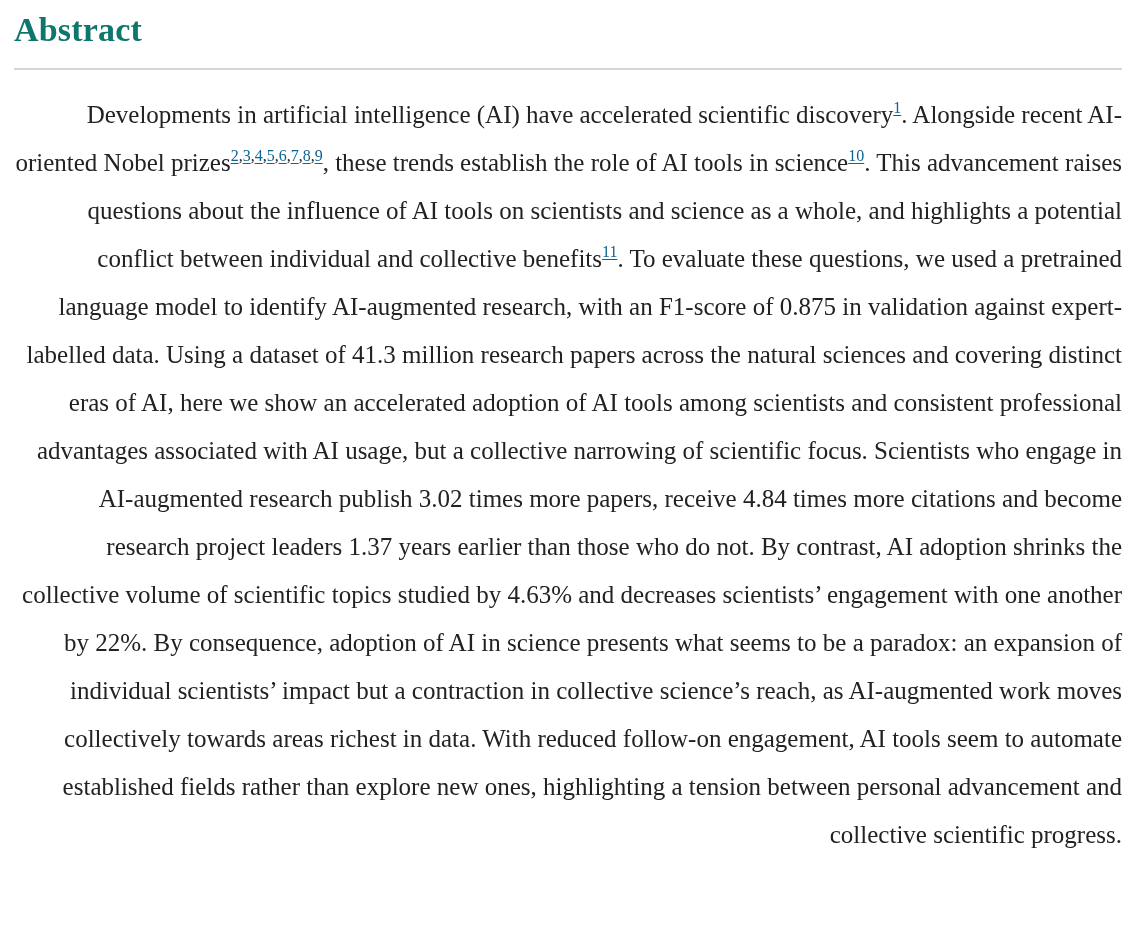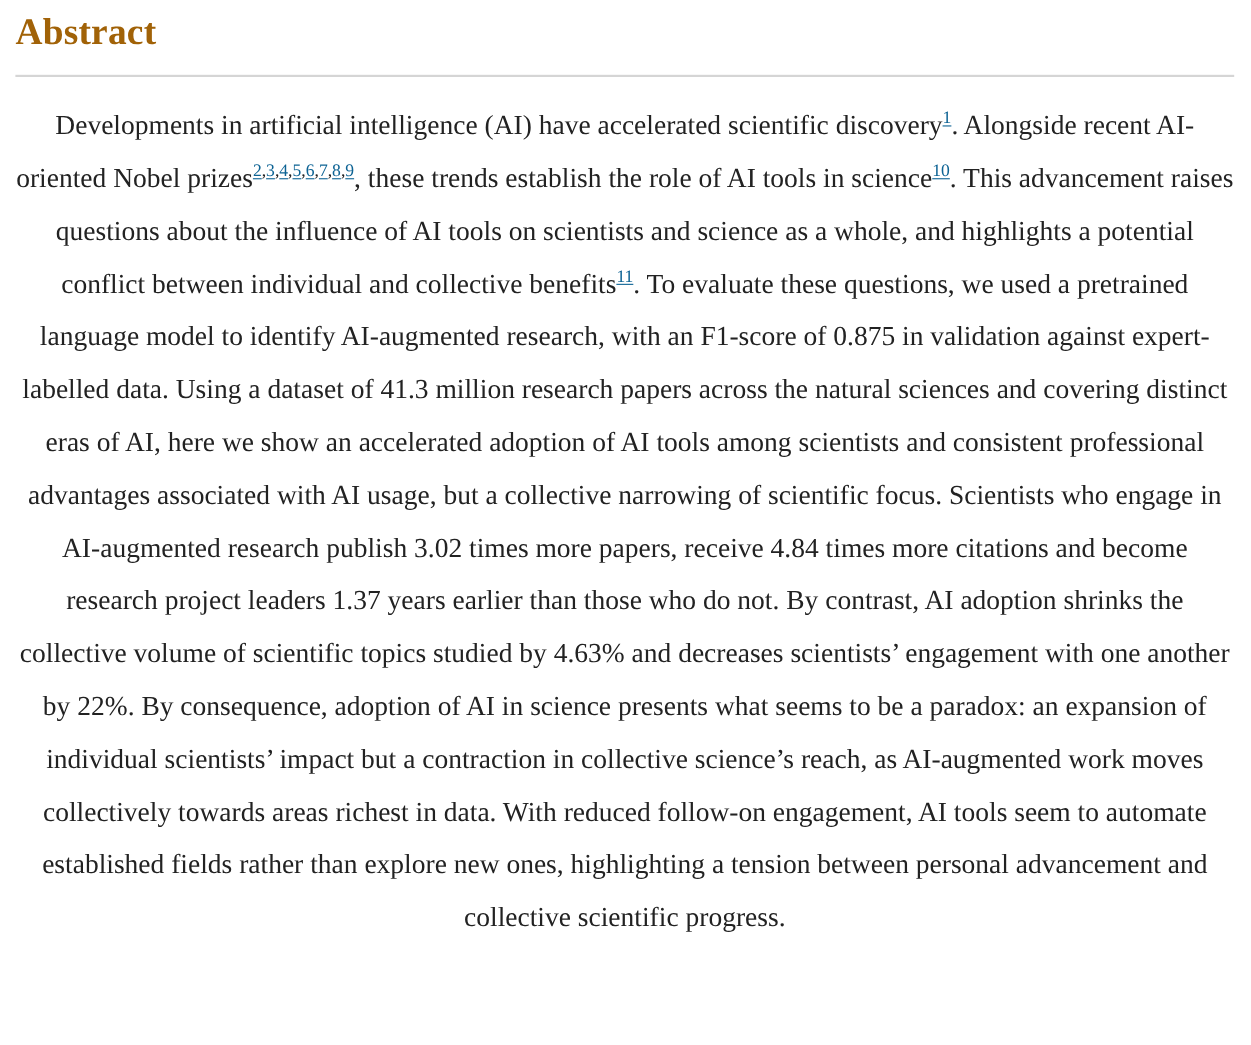--- a/index.html
+++ b/index.html
@@ -13,36 +13,36 @@
     box-sizing: border-box;
     padding: 10px 15px 24px 14px;
     font-family: "Liberation Serif", "DejaVu Serif", serif;
     color: #222222;
   }
   .section-heading {
     margin: 0;
     font-size: 34px;
     line-height: 1.15;
     font-weight: 700;
-    color: #a16207;
+    color: #0f766e;
     letter-spacing: 0.2px;
   }
   .section-divider {
     border: none;
     height: 2px;
     background: #d5d5d5;
     margin: 19px 0 0 0;
   }
   .abstract-paragraph {
     margin: 21px 0 0 0;
     font-size: 25px;
     line-height: 48px;
     color: #222222;
     max-width: 1108px;
-    text-align: center;
+    text-align: right;
   }
   sup.ref, sup.ref-sep {
     font-size: 16px;
     line-height: 0;
     position: relative;
     top: -1px;
     vertical-align: super;
   }
   sup.ref a {
     color: #0d6394;

